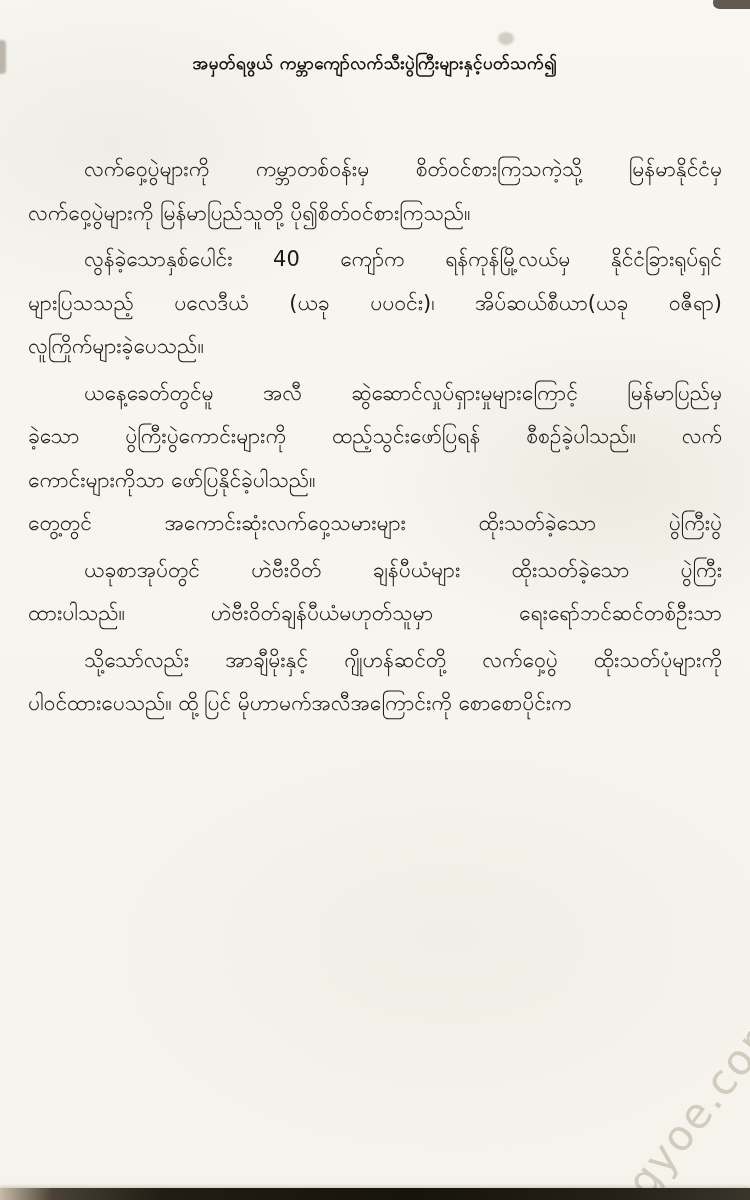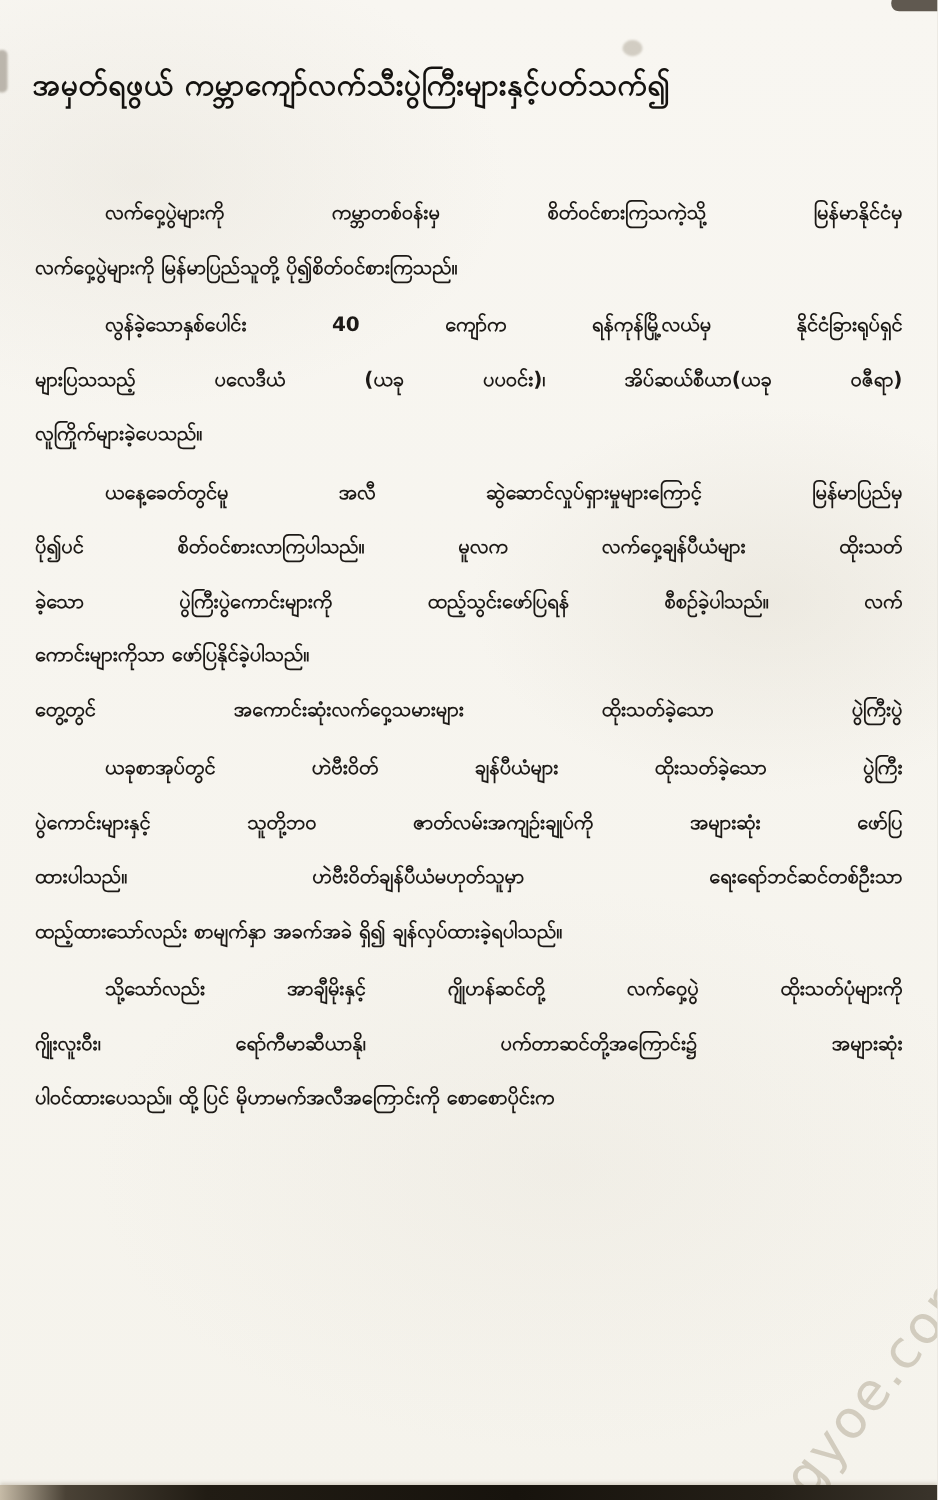--- a/index.html
+++ b/index.html
@@ -10,27 +10,27 @@
     overflow:hidden;
     font-family:"DejaVu Sans","Liberation Sans",sans-serif;
     background:
       radial-gradient(ellipse 340px 220px at 82% 40%, rgba(214,208,193,.30), transparent 70%),
       radial-gradient(ellipse 420px 260px at 15% 12%, rgba(218,213,201,.28), transparent 70%),
       radial-gradient(ellipse 500px 300px at 60% 78%, rgba(222,217,205,.22), transparent 75%),
       linear-gradient(#f8f6f1, #f5f3ec);
   }
   .title{
     position:absolute;top:52px;left:26px;right:26px;height:60px;
-    font-size:24px;font-weight:bold;color:#14120f;
-    text-align:left;white-space:nowrap;overflow:hidden;
+    font-size:17px;font-weight:bold;color:#14120f;
+    text-align:center;white-space:nowrap;overflow:hidden;
     letter-spacing:0.5px;
   }
   .body-text{
     position:absolute;top:148px;left:28px;right:28px;bottom:80px;
-    color:#1c1916;font-size:16px;overflow:hidden;font-weight:bold;
+    color:#1c1916;font-size:21px;overflow:hidden;
   }
   .para{margin:0 0 3px 0;padding:0;}
   .line{
     height:43.5px;line-height:43.5px;overflow:hidden;
     text-align:justify;
     text-align-last:justify;
   }
   .line.indent{padding-left:56px;}
   .line.last{text-align-last:left;}
   .watermark{
@@ -76,36 +76,32 @@
     </div>
 
     <div class="para">
       <div class="line indent">လွန်ခဲ့သောနှစ်ပေါင်း 40 ကျော်က ရန်ကုန်မြို့လယ်မှ နိုင်ငံခြားရုပ်ရှင်</div>
       <div class="line">များပြသသည့် ပလေဒီယံ (ယခု ပပဝင်း)၊ အိပ်ဆယ်စီယာ(ယခု ဝဇီရာ)</div>
       <div class="line last">လူကြိုက်များခဲ့ပေသည်။</div>
     </div>
 
     <div class="para">
       <div class="line indent">ယနေ့ခေတ်တွင်မူ အလီ ဆွဲဆောင်လှုပ်ရှားမှုများကြောင့် မြန်မာပြည်မှ</div>
-      <div class="line">ပို၍ပင် စိတ်ဝင်စားလာကြပါသည်။ မူလက လက်ဝှေ့ချန်ပီယံများ ထိုးသတ်</div>
       <div class="line">ခဲ့သော ပွဲကြီးပွဲကောင်းများကို ထည့်သွင်းဖော်ပြရန် စီစဉ်ခဲ့ပါသည်။ လက်</div>
       <div class="line last">ကောင်းများကိုသာ ဖော်ပြနိုင်ခဲ့ပါသည်။</div>
       <div class="line">တွေ့တွင် အကောင်းဆုံးလက်ဝှေ့သမားများ ထိုးသတ်ခဲ့သော ပွဲကြီးပွဲ</div>
     </div>
 
     <div class="para">
       <div class="line indent">ယခုစာအုပ်တွင် ဟဲဗီးဝိတ် ချန်ပီယံများ ထိုးသတ်ခဲ့သော ပွဲကြီး</div>
-      <div class="line">ပွဲကောင်းများနှင့် သူတို့ဘဝ ဇာတ်လမ်းအကျဉ်းချုပ်ကို အများဆုံး ဖော်ပြ</div>
       <div class="line">ထားပါသည်။ ဟဲဗီးဝိတ်ချန်ပီယံမဟုတ်သူမှာ ရေးရော်ဘင်ဆင်တစ်ဦးသာ</div>
-      <div class="line last">ထည့်ထားသော်လည်း စာမျက်နှာ အခက်အခဲ ရှိ၍ ချန်လှပ်ထားခဲ့ရပါသည်။</div>
     </div>
 
     <div class="para">
       <div class="line indent">သို့သော်လည်း အာချီမိုးနှင့် ဂျိုဟန်ဆင်တို့ လက်ဝှေ့ပွဲ ထိုးသတ်ပုံများကို</div>
-      <div class="line">ဂျိုးလူးဝီး၊ ရော်ကီမာဆီယာနို၊ ပက်တာဆင်တို့အကြောင်း၌ အများဆုံး</div>
       <div class="line last">ပါဝင်ထားပေသည်။ ထို့ပြင် မိုဟာမက်အလီအကြောင်းကို စောစောပိုင်းက</div>
     </div>
 
   </div>
 
   <div class="watermark">.mgyoe.com</div>
 
   <div class="bottom-band"></div>
   <div class="mark-tr"></div>
   <div class="mark-left"></div>

